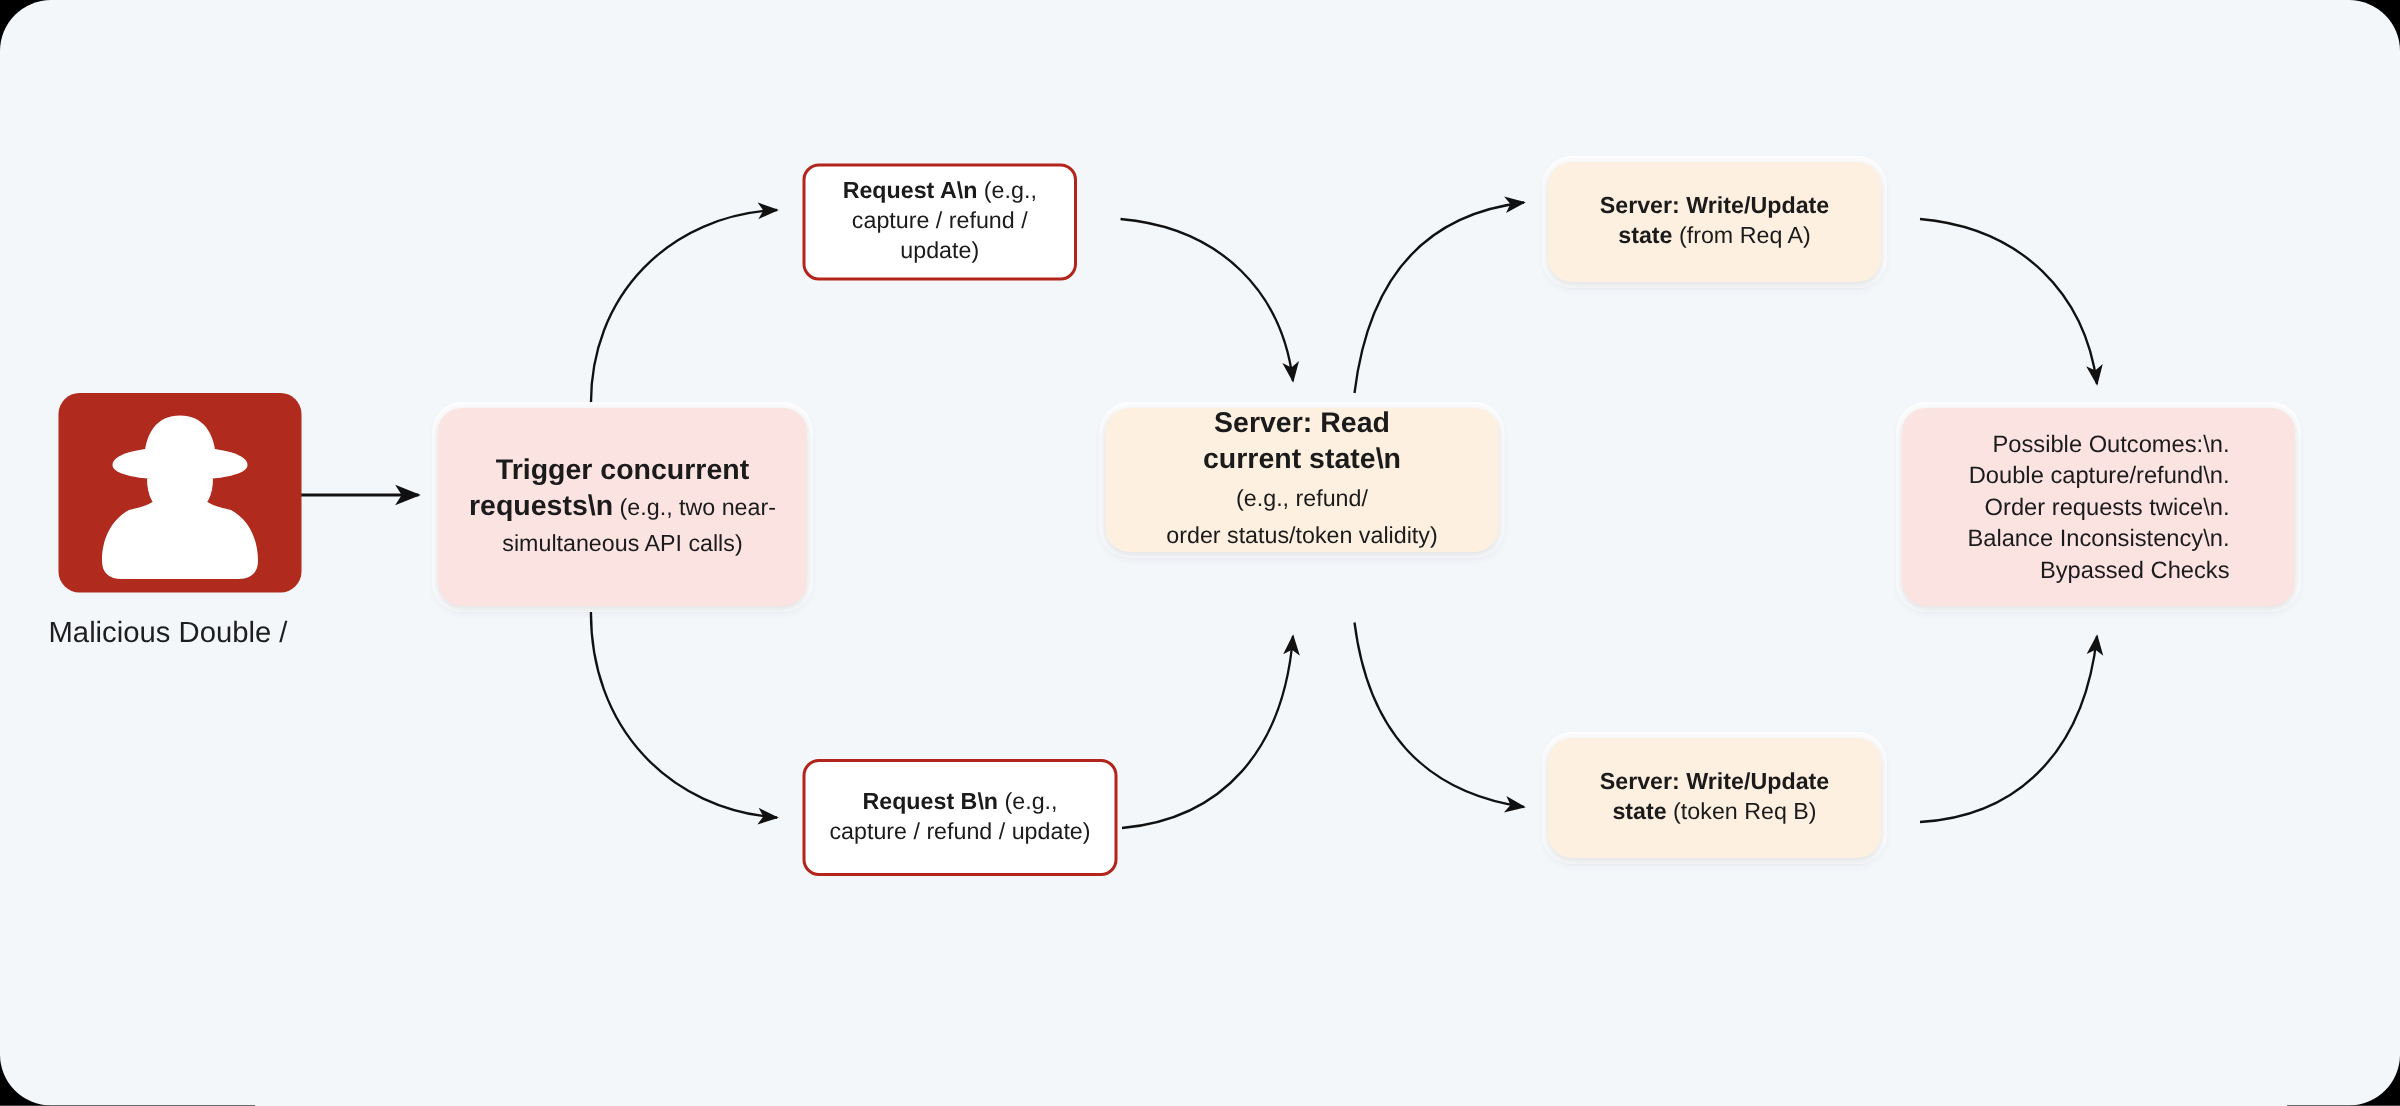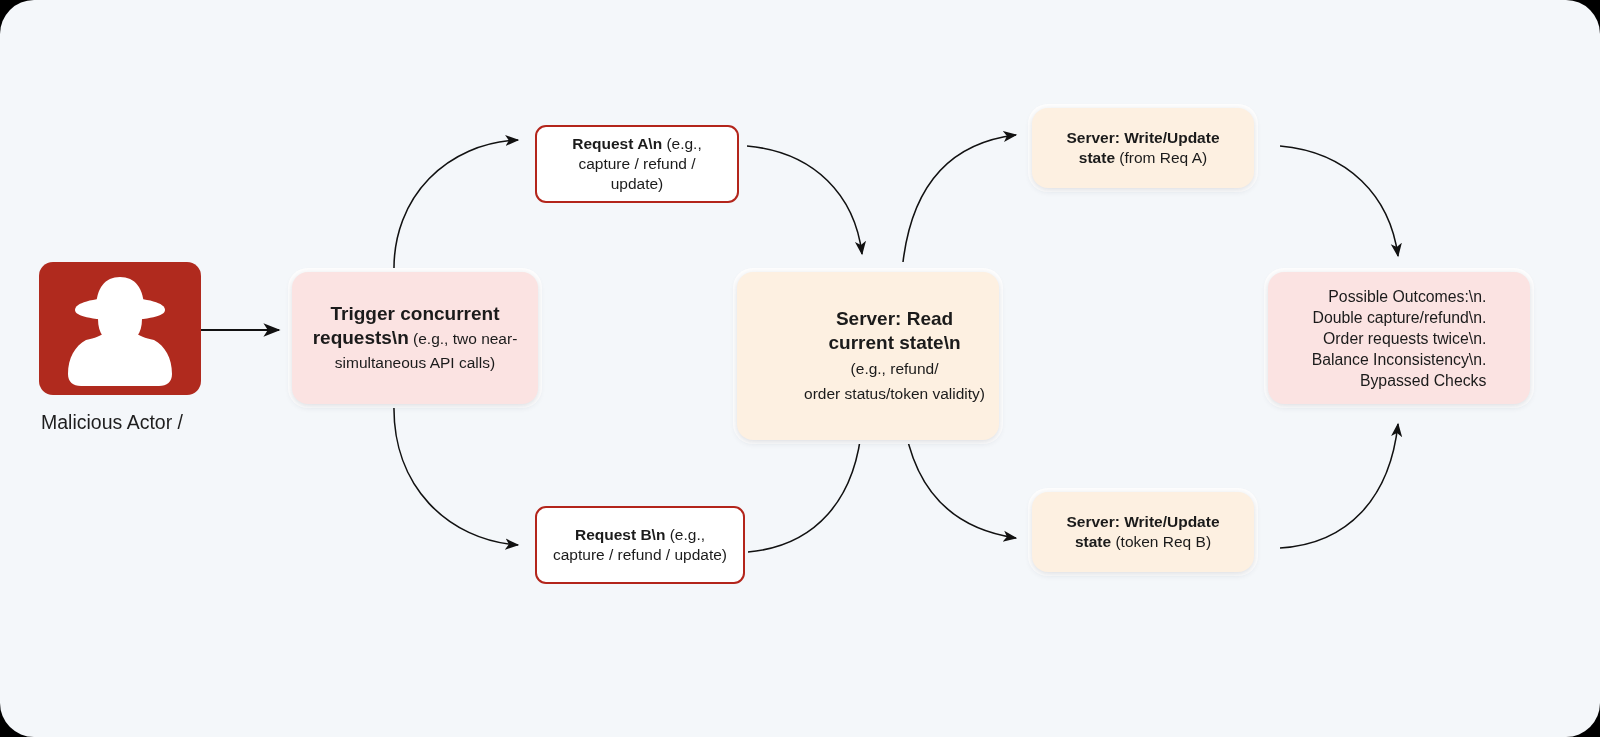--- a/index.html
+++ b/index.html
@@ -84,23 +84,23 @@
     text-align: center;
     font-size: 19.5px;
     line-height: 1.38;
     color: #1e1e1e;
     width: 178px;
     margin-left: -8px;
   }
 
   
   #node-trigger   { left: 292px;  top: 272px; width: 246px; height: 132px; font-size: 19px; }
-  #node-req-a     { left: 535px;  top: 109px; width: 204px; height: 78px;  font-size: 15.5px; margin-top: 16px; }
+  #node-req-a     { left: 535px;  top: 109px; width: 183px; height: 78px;  font-size: 15.5px; }
   #node-req-b     { left: 535px;  top: 506px; width: 210px; height: 78px;  font-size: 15.5px; }
-  #node-read      { left: 737px;  top: 272px; width: 262px; height: 168px; font-size: 19px; justify-content: flex-end; }
+  #node-read      { left: 737px;  top: 272px; width: 262px; height: 96px; font-size: 19px; }
   #node-write-a   { left: 1032px; top: 108px; width: 222px; height: 80px;  font-size: 15.5px; }
   #node-write-b   { left: 1032px; top: 492px; width: 222px; height: 80px;  font-size: 15.5px; }
   #node-outcomes  { left: 1268px; top: 272px; width: 262px; height: 132px; font-size: 15.8px; }
 
   #node-read .node-inner { line-height: 1.3; }
   #node-outcomes .node-inner { line-height: 1.33; text-align: right; }
   .sub-small { font-size: 15.5px; font-weight: normal; }
 </style>
 </head>
 <body>
@@ -140,21 +140,21 @@
         <path d="M57,47 C57,26 66,15 81,15 C96,15 105,26 105,47 Z" fill="#ffffff"></path>
 
         <path d="M36,48 C36,41 52,36 81,36 C110,36 126,41 126,48 C126,54 110,58 81,58 C52,58 36,54 36,48 Z" fill="#ffffff"></path>
 
         <path d="M59,57 L103,57 C103,72 96,79 88,79 C83,79 81,74 81,70 C81,74 79,79 74,79 C66,79 59,72 59,57 Z" fill="#ffffff"></path>
 
         <path d="M47,78 C56,76 62,74 66,70 L96,70 C100,74 106,76 115,78 C126,84 133,96 133,112 C133,120 128,124 120,124 L42,124 C34,124 29,120 29,112 C29,96 36,84 47,78 Z" fill="#ffffff"></path>
       </svg>
     </div>
     <div id="actor-label">
-      <div>Malicious Actor /</div>
+      <div>Malicious Double /</div>
     </div>
   </div>
 
   <div class="node soft pink" id="node-trigger">
     <div class="node-inner">
       <span class="bold">Trigger concurrent</span><br>
       <span class="bold">requests\n</span><span class="reg sub-small"> (e.g., two near-</span><br>
       <span class="reg sub-small">simultaneous API calls)</span>
     </div>
   </div>

